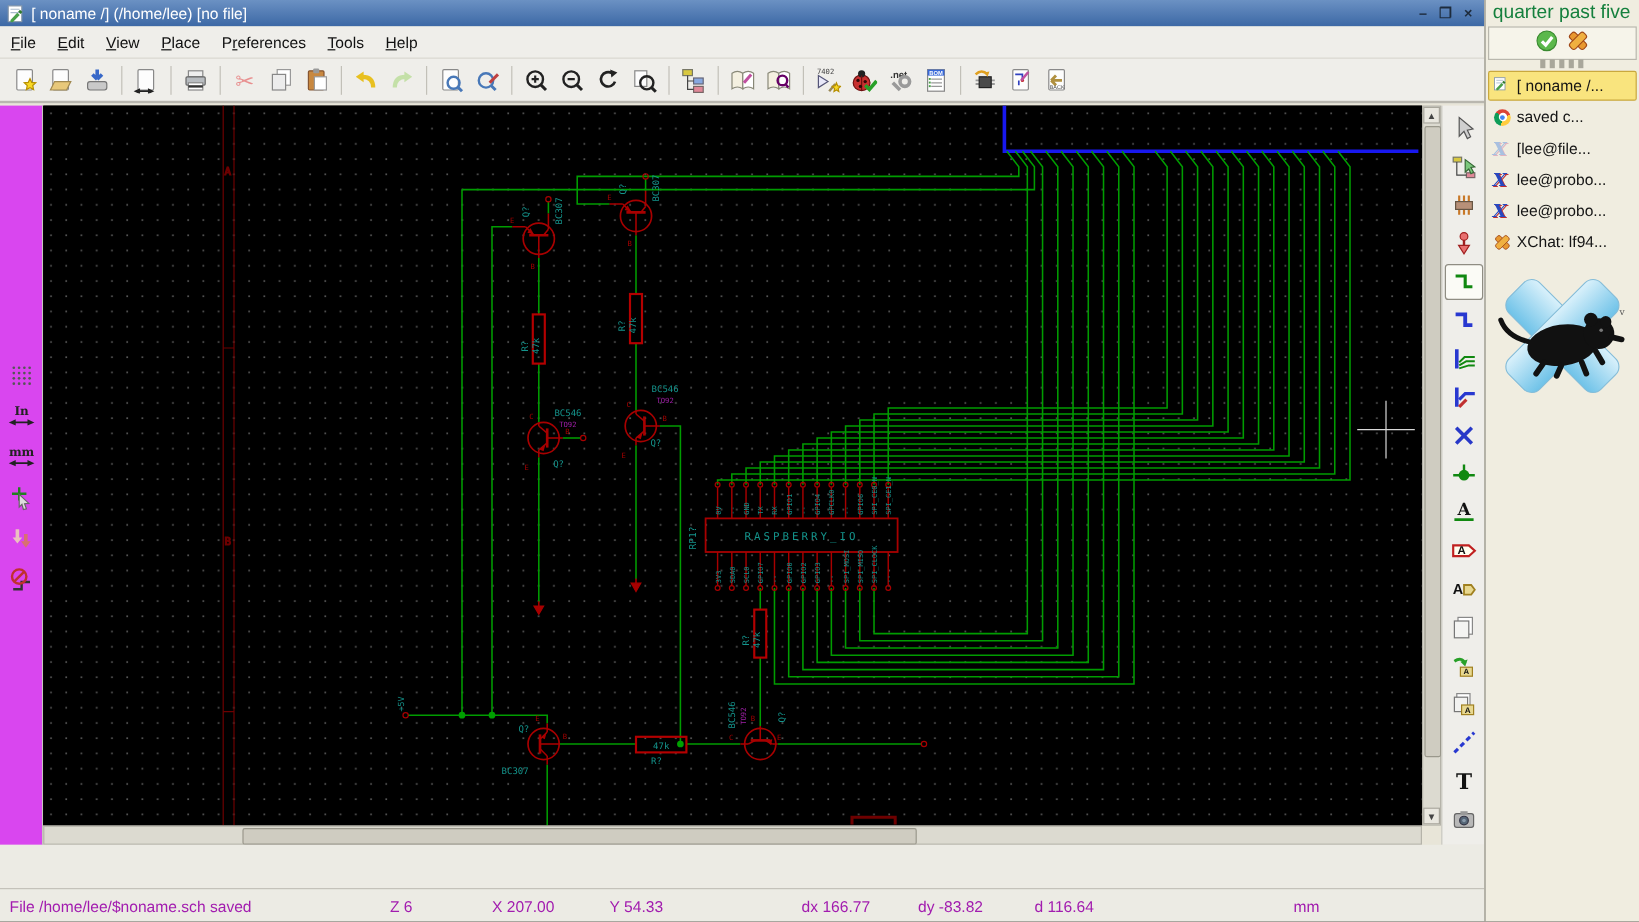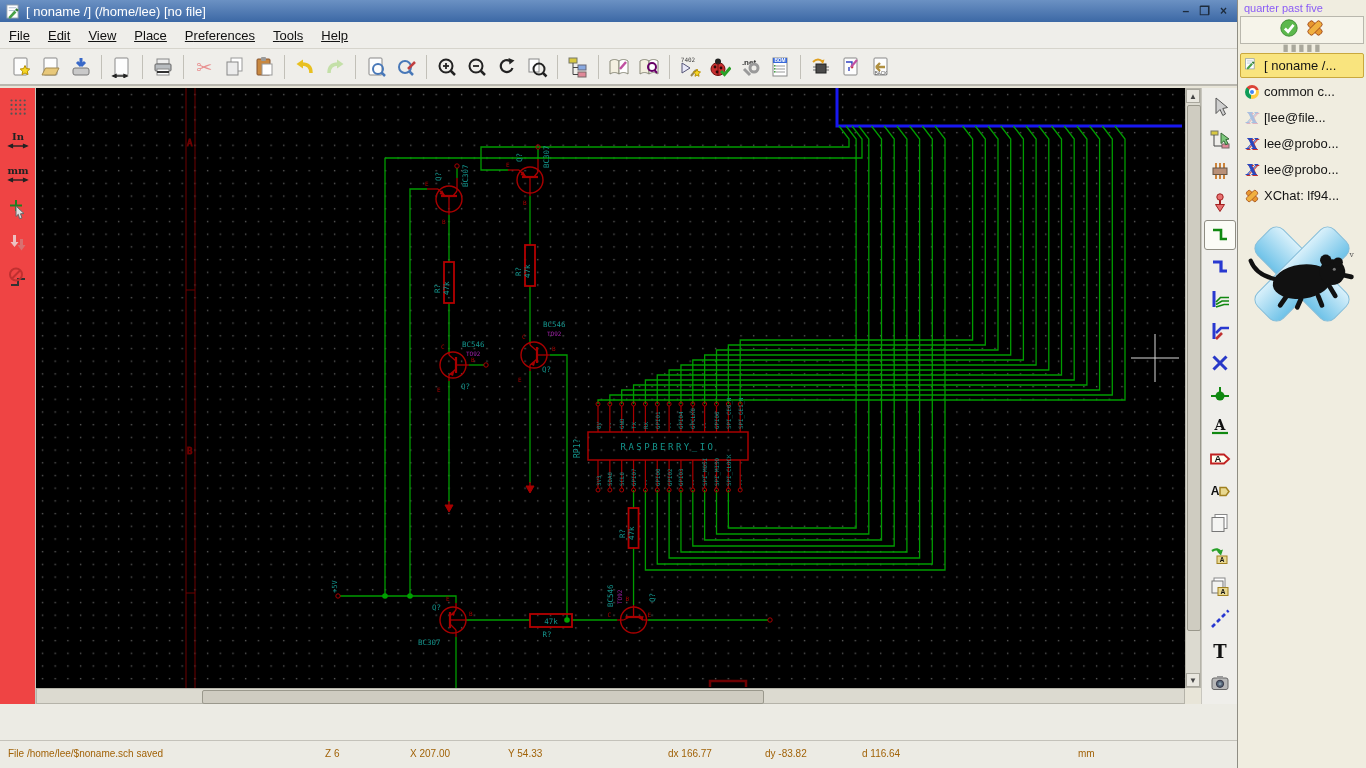--- a/index.html
+++ b/index.html
@@ -8,58 +8,58 @@
   #app{position:absolute;left:0;top:0;width:1237px;height:768px;background:#ececе4;}
   
   #titlebar{position:absolute;left:0;top:0;width:1237px;height:22px;
     background:linear-gradient(#6b91c3,#3c68a5);display:flex;align-items:center;color:#fff;font-size:13px;}
   #titlebar .ticon{width:15px;height:15px;margin:0 6px 0 5px;}
   #titlebar .wctl{margin-left:auto;display:flex;gap:10px;padding-right:10px;color:#1d2b3c;font-weight:bold;font-size:12px;}
   #titlebar .wctl span{cursor:default;line-height:20px;}
   
   #menubar{position:absolute;left:0;top:22px;width:1237px;height:26px;background:#efeeea;
     display:flex;align-items:center;font-size:13px;color:#111;border-bottom:1px solid #d6d4cc;}
-  #menubar .mitem{padding:3px 9px;text-decoration:underline;}
+  #menubar .mitem{padding:3px 9px;}
   
   #toolbar{position:absolute;left:0;top:49px;width:1237px;height:37px;background:#efeeea;
     display:flex;align-items:center;padding-left:6px;border-bottom:2px solid #b9b7af;box-sizing:border-box;}
   .tbtn{width:30px;height:30px;display:flex;align-items:center;justify-content:center;border-radius:3px;}
   .tbtn svg{display:block;}
   .tsep{width:1px;height:24px;background:#c2c0b8;margin:0 5px;}
   
-  #lefttb{position:absolute;left:0;top:88px;width:36px;height:616px;background:#ef4444;border-right:1px solid #c8c6be;box-sizing:border-box;
-    display:flex;flex-direction:column;align-items:center;padding-top:4px;gap:4px;}
+  #lefttb{position:absolute;left:0;top:88px;width:36px;height:616px;background:#d946ef;border-right:1px solid #c8c6be;box-sizing:border-box;
+    display:flex;flex-direction:column;align-items:center;padding-top:4px;gap:4px;justify-content:center;}
   #lefttb .tbtn{width:30px;height:30px;}
   
   #canvas{position:absolute;left:36px;top:88px;width:1149px;height:600px;background:#000;}
   #canvas svg{display:block;}
   
   #vscroll{position:absolute;left:1185px;top:88px;width:16px;height:600px;background:#dcdad0;border:1px solid #b5b3a9;box-sizing:border-box;}
   #vscroll .arrow{position:absolute;left:0;width:14px;height:14px;background:#e9e7df;border:1px solid #a9a79d;
      font-size:8px;text-align:center;line-height:13px;color:#444;box-sizing:border-box;}
   #vthumb{position:absolute;left:1px;top:16px;width:12px;height:524px;background:#cfccc1;border:1px solid #9a988c;border-radius:2px;}
   
   #righttb{position:absolute;left:1201px;top:88px;width:36px;height:616px;background:#efeeea;border-left:1px solid #c8c6be;box-sizing:border-box;
     display:flex;flex-direction:column;align-items:center;padding-top:4px;gap:2px;}
   #righttb .tbtn{width:32px;height:30px;}
   .tbtn.selected{background:#fbfbf6;border:1px solid #8f8d83;box-sizing:border-box;}
   
   #hscroll{position:absolute;left:36px;top:688px;width:1149px;height:16px;background:#dcdad0;border:1px solid #b5b3a9;box-sizing:border-box;}
   #hthumb{position:absolute;left:165px;top:1px;width:560px;height:12px;background:#cfccc1;border:1px solid #9a988c;border-radius:2px;}
   
   #statusarea{position:absolute;left:0;top:704px;width:1237px;height:64px;background:#ececе5;background-color:#ecebe4;}
-  #statusbar{position:absolute;left:0;top:36px;width:1237px;height:28px;border-top:1px solid #c4c2ba;font-size:10px;color:#a16207;}
+  #statusbar{position:absolute;left:0;top:36px;width:1237px;height:28px;border-top:1px solid #c4c2ba;font-size:13px;color:#a21caf;}
   #statusbar span{position:absolute;top:7px;white-space:pre;}
   
   #panel{position:absolute;left:1237px;top:0;width:129px;height:768px;background:#f0ede0;border-left:1px solid #8f8d83;box-sizing:border-box;}
-  #clock{font-size:11px;color:#8b5cf6;padding:2px 12px 2px 6px;white-space:nowrap;}
+  #clock{font-size:16px;color:#15803d;padding:2px 12px 2px 6px;white-space:nowrap;}
   #traybox{margin:0 2px;background:#f6f4ea;border:1px solid #b9b7ad;height:26px;display:flex;align-items:center;justify-content:center;gap:6px;}
   #handle{text-align:center;color:#a9a79b;font-size:6px;letter-spacing:1px;line-height:8px;}
   .witem{display:flex;align-items:center;gap:4px;height:23px;margin:1px 2px;padding:0 3px;font-size:13px;color:#141414;
-     white-space:nowrap;overflow:hidden;border:1px solid transparent;border-radius:2px;text-align:center;}
+     white-space:nowrap;overflow:hidden;border:1px solid transparent;border-radius:2px;}
   .witem.active{background:#f9e47e;border:1px solid #c9a83e;}
   .witem .wicon{flex:0 0 16px;height:16px;}
   .xletter{font-family:"DejaVu Serif",serif;font-weight:bold;font-style:italic;font-size:15px;line-height:16px;}
   #biglogo{margin:8px auto 0 auto;width:114px;height:116px;}
 </style>
 </head>
 <body>
 
 <div id="app">
   <div id="titlebar">
@@ -942,21 +942,21 @@
           </svg></span>
         <span>[ noname /...</span>
       </div>
       <div class="witem">
         <span class="wicon">
           <div style="width:14px;height:14px;border-radius:50%;margin:1px;background:conic-gradient(from -50deg,#db4437 0 120deg,#ffcd40 0 240deg,#0f9d58 0 360deg);position:relative;">
             <div style="position:absolute;left:3.5px;top:3.5px;width:7px;height:7px;border-radius:50%;background:#fff;"></div>
             <div style="position:absolute;left:5px;top:5px;width:4px;height:4px;border-radius:50%;background:#4285f4;"></div>
           </div>
         </span>
-        <span>common c...</span>
+        <span>saved c...</span>
       </div>
       <div class="witem">
         <span class="wicon"><span class="xletter" style="color:#a8c0e0;text-shadow:1px 1px 0 #e0b4c0;">X</span></span>
         <span>[lee@file...</span>
       </div>
       <div class="witem">
         <span class="wicon"><span class="xletter" style="color:#2848c0;text-shadow:1px 1px 0 #c03030;">X</span></span>
         <span>lee@probo...</span>
       </div>
       <div class="witem">

